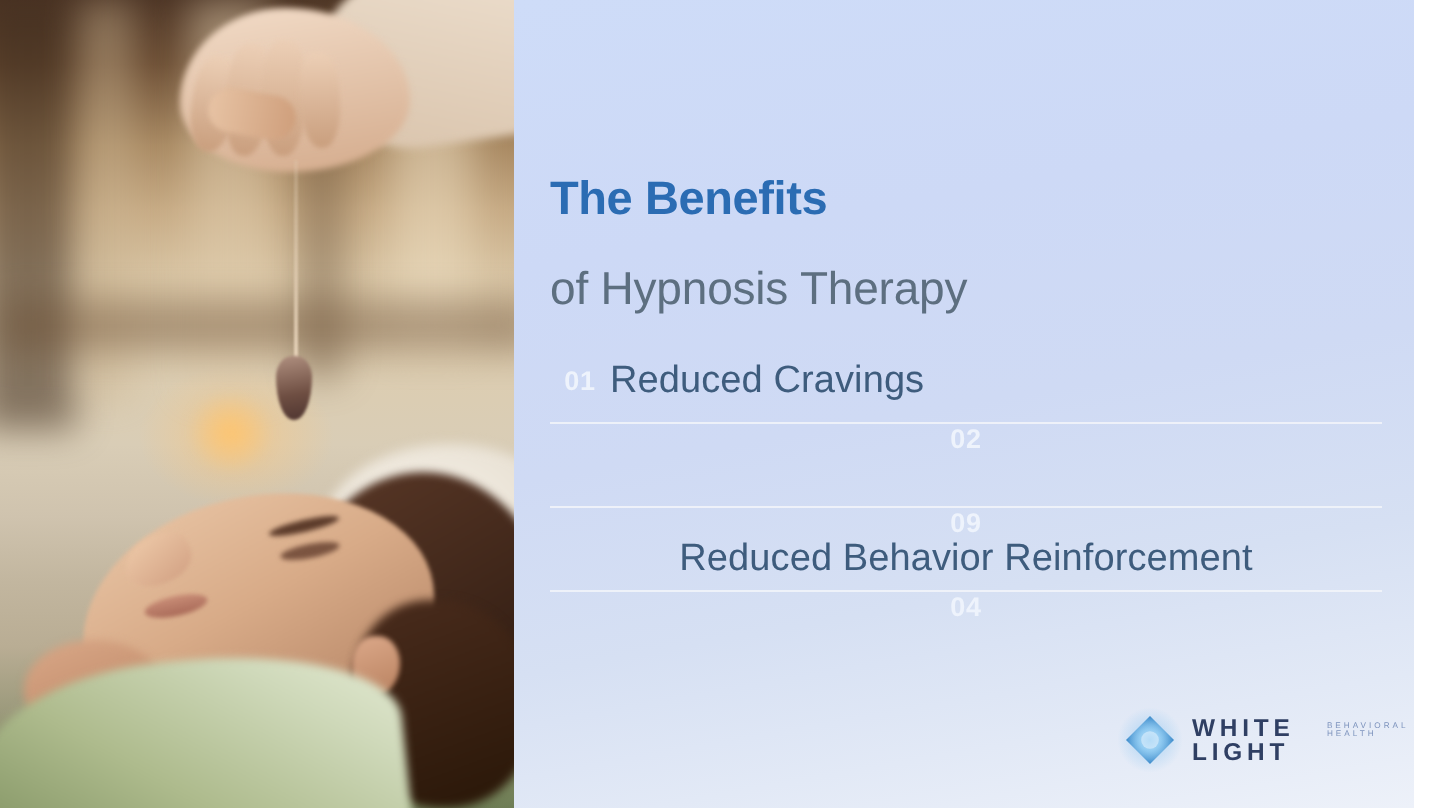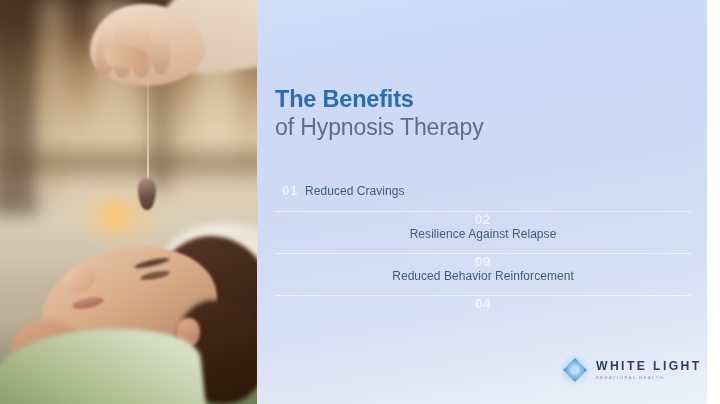--- a/index.html
+++ b/index.html
@@ -107,38 +107,38 @@
              #cdd9f6 28%,
              #cfdaf4 50%,
              #d6e0f3 70%,
              #e2e9f6 86%,
              #edf1f9 100%);}
 
   .head-wrap{position:absolute;left:18px;top:86px;width:410px;}
   .h-main{font-size:23.5px;font-weight:bold;color:#2b6cb3;letter-spacing:-.2px;
           line-height:1.12;}
   .h-sub{font-size:23px;font-weight:400;color:#5d6f80;letter-spacing:-.1px;
-         line-height:1.3;margin-top:1px;}
+         line-height:1.3;margin-top:18px;}
 
   .list{position:absolute;left:18px;top:170px;width:416px;text-align:center;}
   .row{position:relative;display:flex;align-items:center;height:41px;}
   .row + .row{border-top:1px solid rgba(255,255,255,.72);flex-direction:column;}
   .row::after{content:"";position:absolute;left:0;right:0;bottom:-1px;height:1px;
               background:rgba(150,170,205,.28);}
   .row:last-child::after{display:none;}
   .num{width:30px;flex:none;font-size:13.5px;font-weight:bold;color:#eef3fc;
        letter-spacing:.4px;}
-  .txt{font-size:12px;color:#3e5c7d;font-weight:400;letter-spacing:.05px;}
+  .txt{font-size:19px;color:#3e5c7d;font-weight:400;letter-spacing:.05px;}
 
   
   .logo{position:absolute;left:305px;top:357px;display:flex;align-items:center;}
   .logo-mark{position:relative;width:26px;height:26px;flex:none;margin-right:8px;}
   .logo-mark .glow{position:absolute;inset:-4px;border-radius:50%;
        background:radial-gradient(circle,rgba(120,190,240,.55),rgba(120,190,240,0) 68%);}
-  .logo-txt{display:flex;flex-direction:column;justify-content:center;}
+  .logo-txt{display:flex;flex-direction:row;justify-content:center;}
   .logo-name{font-size:12.2px;font-weight:bold;color:#2f3f63;letter-spacing:2.4px;
              line-height:1;}
   .logo-tag{font-size:4.1px;color:#7d93bd;letter-spacing:1.5px;line-height:1;
             margin-top:3px;}
 </style>
 </head>
 <body>
 
 <div class="slide">
 
@@ -183,21 +183,20 @@
       <div class="h-sub">of Hypnosis Therapy</div>
     </div>
 
     <div class="list">
       <div class="row">
         <div class="num">01</div>
         <div class="txt">Reduced Cravings</div>
       </div>
       <div class="row">
         <div class="num">02</div>
-        <div class="txt">Resilience Against Relapse</div>
       </div>
       <div class="row">
         <div class="num">09</div>
         <div class="txt">Reduced Behavior Reinforcement</div>
       </div>
       <div class="row">
         <div class="num">04</div>
       </div>
     </div>
 

